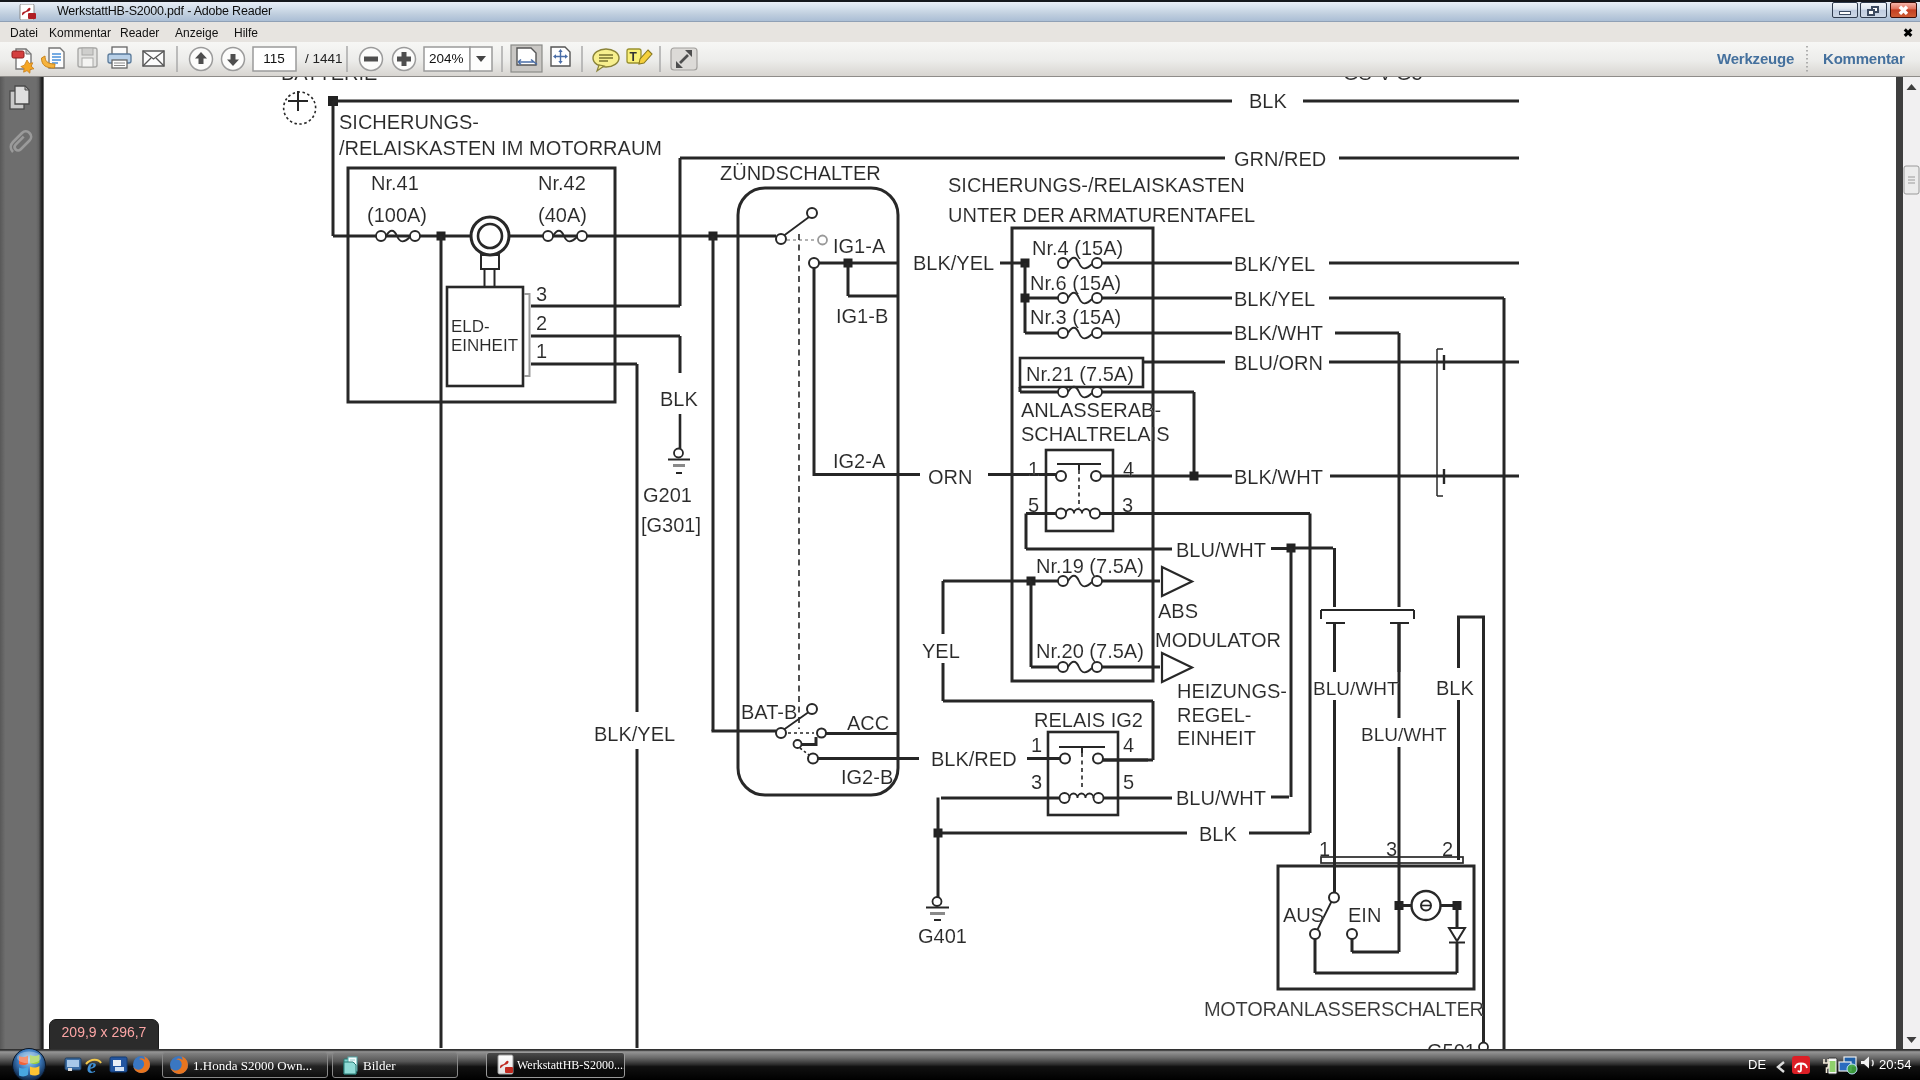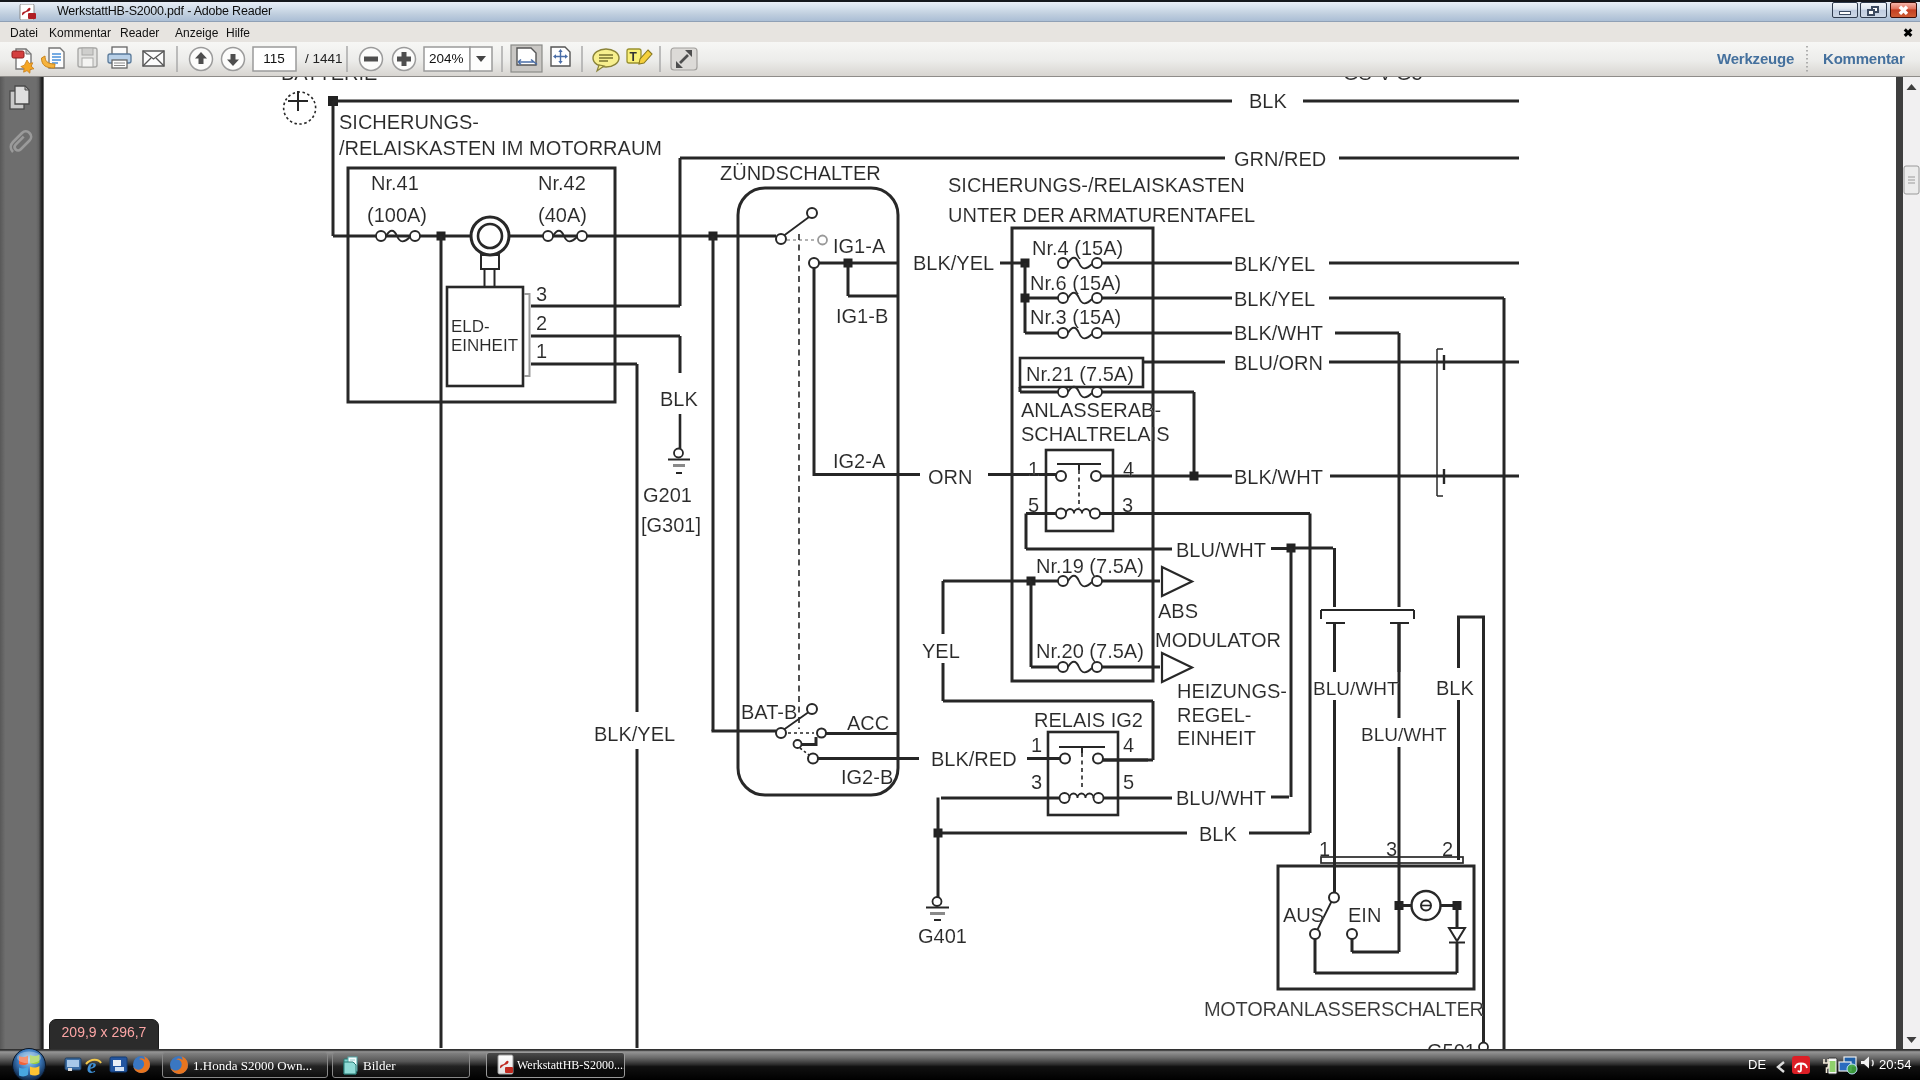--- a/index.html
+++ b/index.html
@@ -346,21 +346,21 @@
 <div class="abs" style="left:1860px;top:2px;width:27px;height:16px;z-index:32;border:1px solid #2f3b4d;border-radius:2px;background:linear-gradient(#f5f8fb 0%,#dbe4ee 45%,#bfcce0 50%,#cdd8e6 100%)">
   <div style="position:absolute;left:10px;top:3px;width:8px;height:7px;background:#fff;border:2px solid #3c4b61"></div>
   <div style="position:absolute;left:6px;top:6px;width:8px;height:7px;background:#fff;border:2px solid #3c4b61"></div>
   </div>
 <div class="abs" style="left:1890px;top:2px;width:27px;height:16px;z-index:32;border:1px solid #3d0d08;border-radius:2px;background:linear-gradient(#f5b5aa 0%,#e1745f 40%,#c43f22 50%,#cf5d35 100%);color:#fff;font-weight:bold;font-size:13px;text-align:center;line-height:15px">✖</div>
 <div class="abs" id="menubar">
   <span class="menuitem" style="left:10px">Datei</span>
   <span class="menuitem" style="left:49px">Kommentar</span>
   <span class="menuitem" style="left:120px">Reader</span>
   <span class="menuitem" style="left:175px">Anzeige</span>
-  <span class="menuitem" style="left:226px">Hilfe</span>
+  <span class="menuitem" style="left:234px">Hilfe</span>
   <span class="menuitem" style="left:1903px;color:#000;font-weight:bold">✖</span>
 </div>
 <div class="abs" id="toolbar"></div>
 <svg class="abs" style="left:0;top:42px;z-index:31" width="1920" height="35" viewBox="0 0 1920 35">
 
   <path d="M 16,7 h 10 l 5,5 v 15 h -15 z" fill="#fdfdfd" stroke="#777" stroke-width="1.4"></path>
   <path d="M 26,7 l 5,5 h -5 z" fill="#ccc" stroke="#777" stroke-width="1"></path>
   <rect x="12" y="9" width="12" height="7" rx="1.5" fill="#d43f3f" stroke="#8c1f1f"></rect>
   <path d="M 27,18 l 2,3.4 3.8,-.6 -1.6,3.4 2.8,2.6 -3.8,.6 -.4,3.8 -2.8,-2.6 -3.4,1.6 .6,-3.8 -3.4,-1.8 3.6,-1.4 z" fill="#f5a623" stroke="#c87d1a" stroke-width=".8"></path>
 
@@ -459,21 +459,21 @@
       <path d="M 5,100 h 7 M 5,103 h 7 M 5,106 h 7"></path>
     </g>
   <path d="M 8.5,966 l -5,-6 h 10 z" fill="#3f3f3f"></path>
 </svg>
 <div class="abs" id="tooltip">209,9 x 296,7 mm</div>
 
 <div class="abs" id="taskbar"></div>
 <div class="abs taskbtn" style="left:162px;width:166px">
     <span class="tbtext">1.Honda S2000 Own...</span>
   </div>
-<div class="abs taskbtn" style="left:332px;width:138px">
+<div class="abs taskbtn" style="left:332px;width:126px">
     <span class="tbtext">Bilder</span>
   </div>
 <div class="abs taskbtn active" style="left:486px;width:139px;font-size:12px">
     <span class="tbtext">WerkstattHB-S2000....</span>
   </div>
 <svg class="abs" style="left:0;top:1044px;z-index:42" width="1920" height="36" viewBox="0 0 1920 36">
 
   <defs>
     <radialGradient id="orb" cx="50%" cy="35%" r="70%">
       <stop offset="0%" stop-color="#9fd4f5"></stop>

